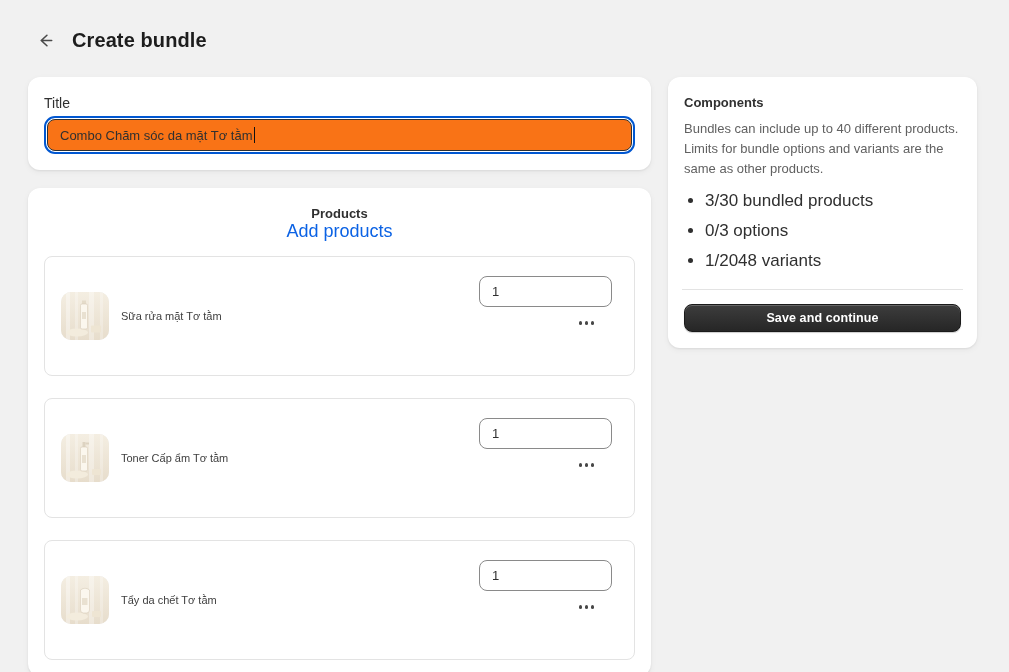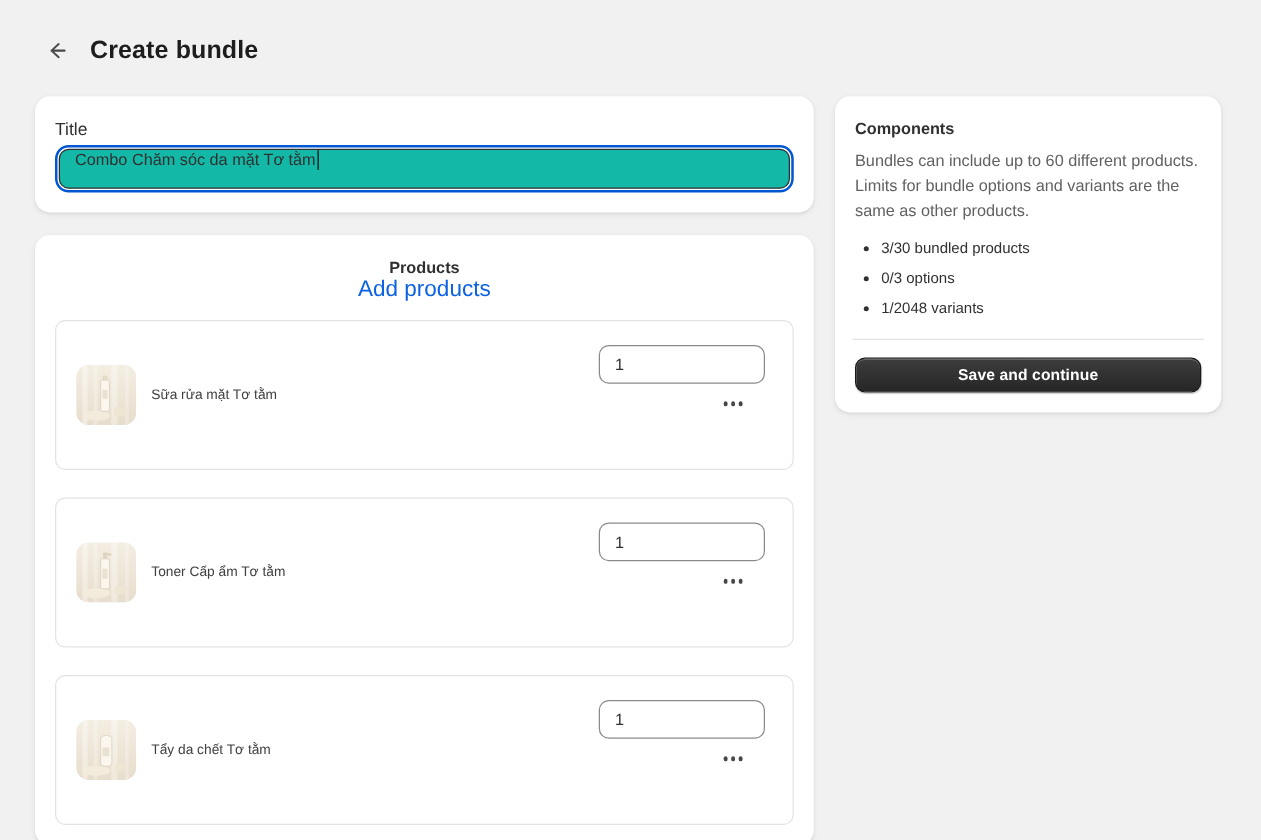--- a/index.html
+++ b/index.html
@@ -28,24 +28,24 @@
   .col-side { width: 309px; flex: none; }
 
   .card {
     background: #fff; border-radius: 12px; padding: 16px;
     box-shadow: 0 1px 2px rgba(26,26,26,.07), 0 2px 6px rgba(26,26,26,.05);
   }
 
   
   .field-label { display: block; font-size: 14px; color: #303030; margin: 2px 0 8px 0; }
   .text-input {
-    height: 32px; border-radius: 8px; background: #14b8a6;
+    height: 32px; border-radius: 8px; background: #f97316;
     border: 1.5px solid #2e3133;
     outline: 2px solid var(--focus); outline-offset: 1px;
-    display: flex; align-items: flex-start; padding: 0 12px;
+    display: flex; align-items: center; padding: 0 12px;
     font-size: 13px; color: #303030; margin: 3px; cursor: text;
   }
   .caret { display: inline-block; width: 1.5px; height: 16px; background: #111; margin-left: 1px; }
 
   
   .card-head { display: flex; justify-content: space-between; align-items: center; margin: 2px 0 14px 0; flex-direction: column; }
   .card-heading { font-size: 13px; font-weight: 700; color: #303030; }
   .link { font-size: 18px; color: var(--accent); text-decoration: none; cursor: pointer; }
   .product-list { display: flex; flex-direction: column; gap: 22px; }
   .product-box {
@@ -70,21 +70,21 @@
   .dots-btn {
     background: none; border: none; cursor: pointer; padding: 6px 4px;
     margin-top: 8px; margin-right: 14px; display: flex; gap: 2.5px; align-items: center;
   }
   .dots-btn i { display: block; width: 3.5px; height: 3.5px; border-radius: 50%; background: #474747; }
 
   
   .side-heading { font-size: 13px; font-weight: 700; color: #303030; margin: 2px 0 0 0; }
   .side-desc { font-size: 13px; line-height: 20px; color: #616161; margin-top: 9px; }
   .limits-list { margin: 12px 0 0 0; padding-left: 21px; }
-  .limits-list li { font-size: 12px; color: #303030; margin-bottom: 10px; }
+  .limits-list li { font-size: 17px; color: #303030; margin-bottom: 10px; }
   .side-divider { border: none; border-top: 1px solid #e3e3e3; margin: 18px -2px 14px -2px; }
   .save-btn {
     width: 100%; height: 28px; border-radius: 8px; cursor: pointer;
     background: linear-gradient(180deg, #3d3d3d 0%, #262626 100%);
     border: 1px solid #1a1a1a;
     box-shadow: inset 0 1px 0 rgba(255,255,255,.22), 0 1px 1px rgba(0,0,0,.2);
     color: #fff; font-family: "Liberation Sans", sans-serif;
     font-size: 12.5px; font-weight: 700; letter-spacing: .1px;
   }
 </style>
@@ -272,21 +272,21 @@
     </div>
   </div>
 </div>
       </section>
 
     </div>
 
     <aside class="col-side">
       <section class="card">
         <h2 class="side-heading">Components</h2>
-        <p class="side-desc">Bundles can include up to 60 different products. Limits for bundle options and variants are the same as other products.</p>
+        <p class="side-desc">Bundles can include up to 40 different products. Limits for bundle options and variants are the same as other products.</p>
         <ul class="limits-list">
             <li>3/30 bundled products</li>
             <li>0/3 options</li>
             <li>1/2048 variants</li>
           </ul>
         <hr class="side-divider">
         <button class="save-btn">Save and continue</button>
       </section>
     </aside>
 

